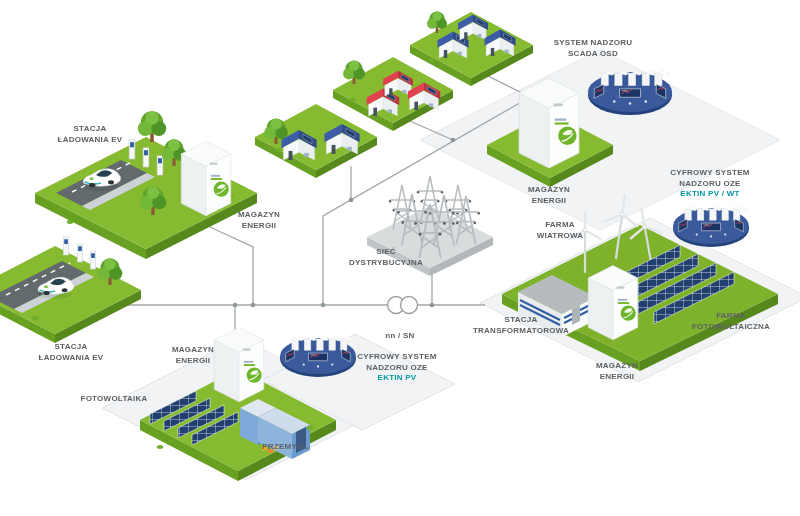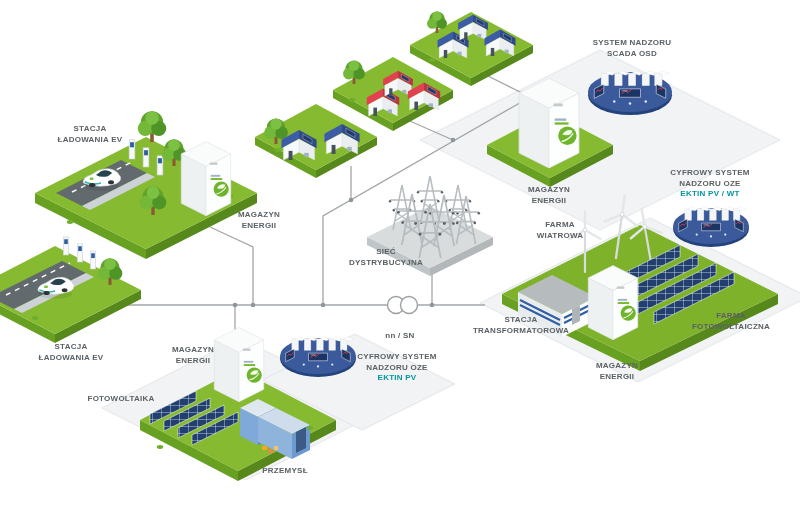--- a/index.html
+++ b/index.html
@@ -310,21 +310,21 @@
 </svg>
 
 <div class="lbl" style="left:90px;top:135px">
       <div>STACJA</div>
       <div>ŁADOWANIA EV</div>
     </div>
 <div class="lbl" style="left:259px;top:221px">
       <div>MAGAZYN</div>
       <div>ENERGII</div>
     </div>
-<div class="lbl" style="left:632px;top:49px">
+<div class="lbl" style="left:593px;top:49px">
       <div>SYSTEM NADZORU</div>
       <div>SCADA OSD</div>
     </div>
 <div class="lbl" style="left:549px;top:196px">
       <div>MAGAZYN</div>
       <div>ENERGII</div>
     </div>
 <div class="lbl" style="left:710px;top:184px">
   <div>
         <div>CYFROWY SYSTEM</div>
@@ -354,23 +354,23 @@
       <div>ENERGII</div>
     </div>
 <div class="lbl" style="left:71px;top:353px">
       <div>STACJA</div>
       <div>ŁADOWANIA EV</div>
     </div>
 <div class="lbl" style="left:193px;top:356px">
       <div>MAGAZYN</div>
       <div>ENERGII</div>
     </div>
-<div class="lbl" style="left:121px;top:399px">FOTOWOLTAIKA</div>
+<div class="lbl" style="left:114px;top:399px">FOTOWOLTAIKA</div>
 <div class="lbl" style="left:397px;top:368px">
   <div>
         <div>CYFROWY SYSTEM</div>
         <div>NADZORU OZE</div>
       </div>
   <div class="accent">EKTIN PV</div>
 </div>
-<div class="lbl" style="left:285px;top:471px">PRZEMYSŁ</div>
+<div class="lbl" style="left:285px;top:447px">PRZEMYSŁ</div>
 
 </div>
 
 </body></html>

